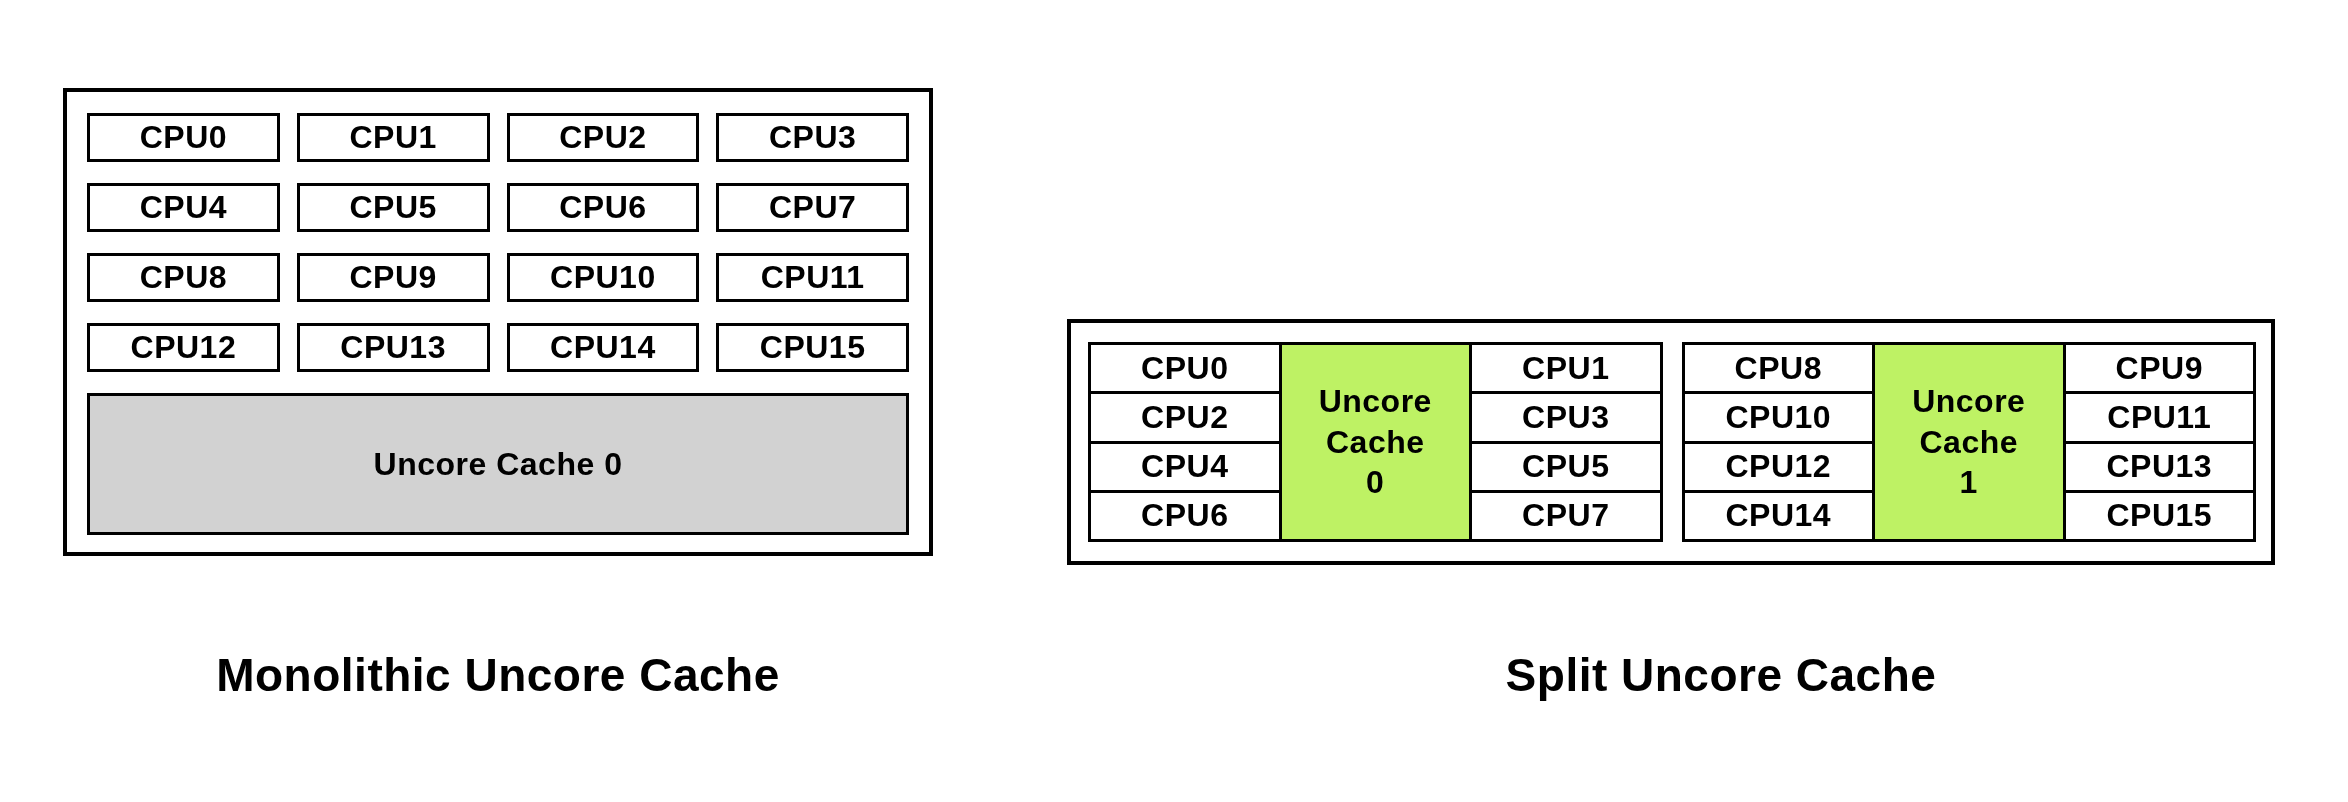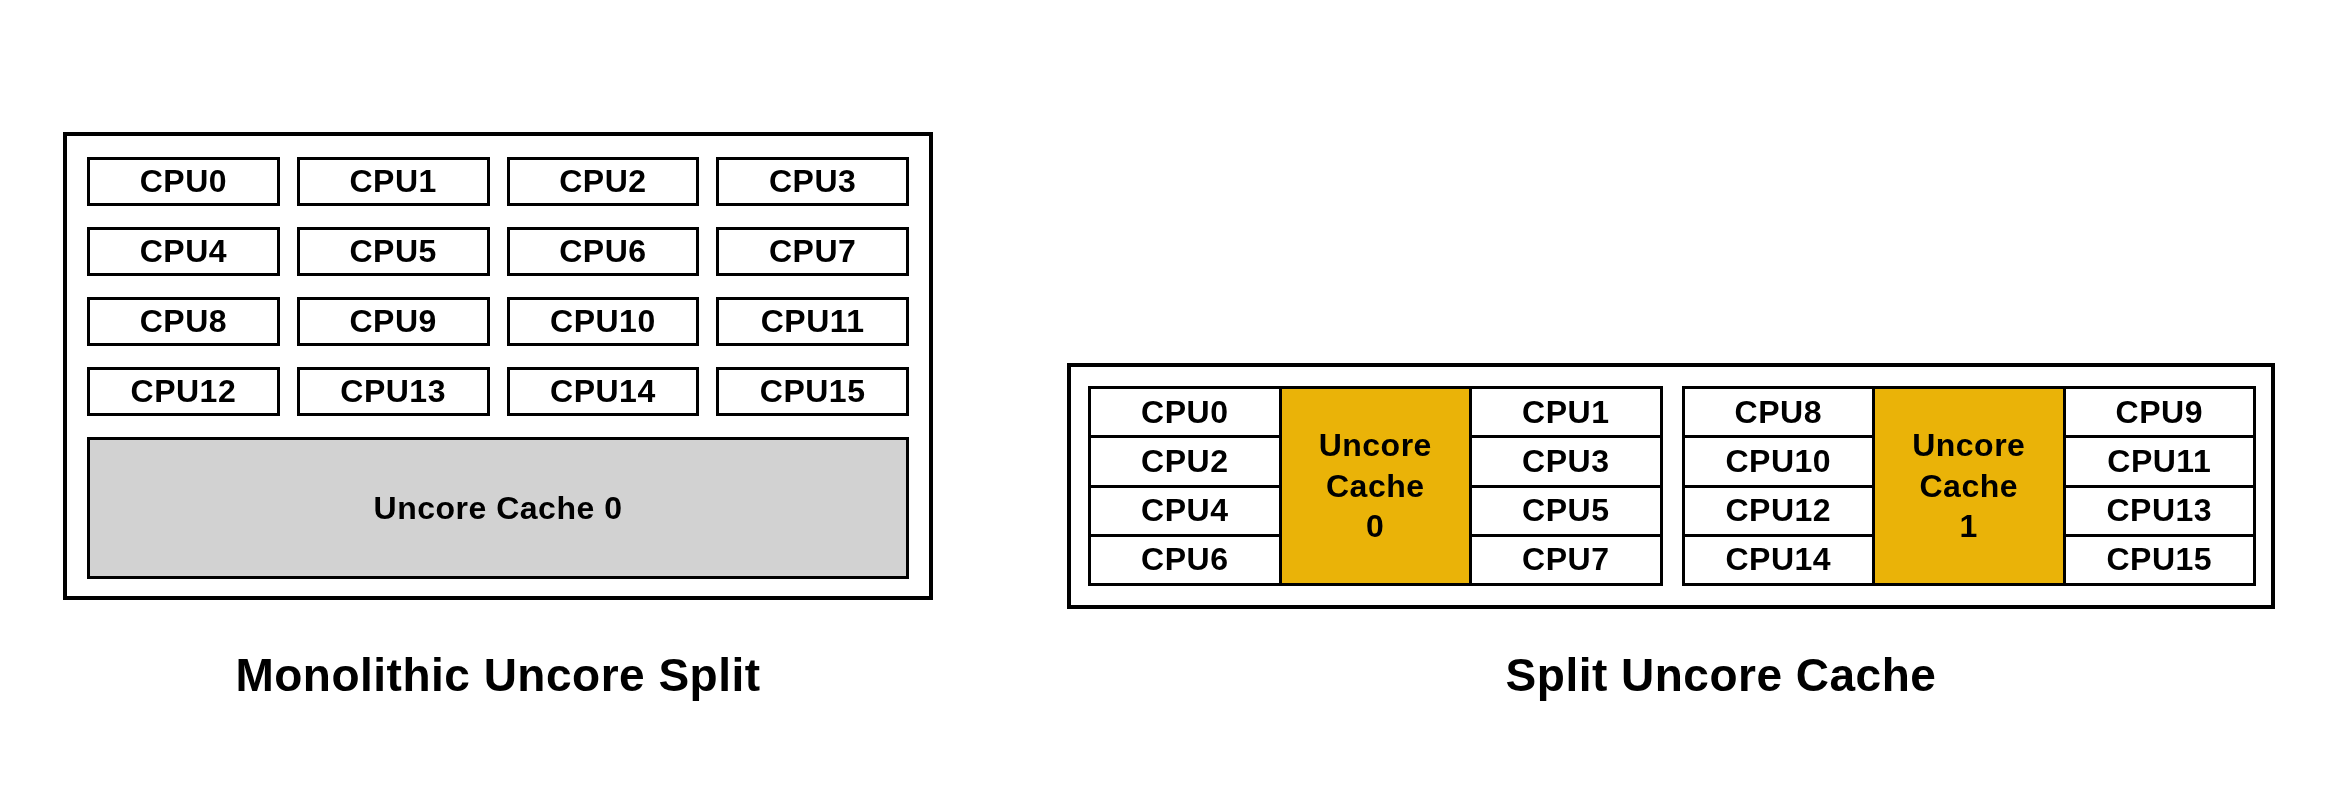--- a/index.html
+++ b/index.html
@@ -8,21 +8,21 @@
     background: #ffffff;
   }
   body {
     width: 2348px;
     height: 802px;
     position: relative;
     overflow: hidden;
     font-family: "Liberation Sans", "DejaVu Sans", sans-serif;
     color: #000000;
   }
-  .abs { position: absolute; box-sizing: border-box; margin-top: 44px; }
+  .abs { position: absolute; box-sizing: border-box; }
 
   
   .mono-box {
     left: 63px; top: 88px;
     width: 870px; height: 468px;
     border: 4px solid #000;
     background: #ffffff;
     padding: 21px 20px 17px 20px;
   }
   .cpu-grid {
@@ -90,21 +90,21 @@
     font-weight: 700;
     letter-spacing: 0.5px;
   }
   .cpu-cell:last-child { border-bottom: none; }
   .uncore-cell {
     flex: 1 1 0;
     box-sizing: border-box;
     margin-left: -3px;
     margin-right: -3px;
     border: 3px solid #000;
-    background: #eab308;
+    background: #bef264;
     display: flex;
     align-items: center;
     justify-content: center;
     text-align: center;
     white-space: pre-line;
     line-height: 1.28;
     font-size: 32px;
     font-weight: 700;
     letter-spacing: 0.5px;
   }
@@ -137,21 +137,21 @@
     <div class="cpu-box">CPU9</div>
     <div class="cpu-box">CPU10</div>
     <div class="cpu-box">CPU11</div>
     <div class="cpu-box">CPU12</div>
     <div class="cpu-box">CPU13</div>
     <div class="cpu-box">CPU14</div>
     <div class="cpu-box">CPU15</div>
   </div>
   <div class="uncore-bar">Uncore Cache 0</div>
 </div>
-<h2 class="abs caption caption-mono">Monolithic Uncore Split</h2>
+<h2 class="abs caption caption-mono">Monolithic Uncore Cache</h2>
 
 <div class="abs split-box">
 
   <div class="socket-group">
     <div class="cpu-col">
       <div class="cpu-cell">CPU0</div>
       <div class="cpu-cell">CPU2</div>
       <div class="cpu-cell">CPU4</div>
       <div class="cpu-cell">CPU6</div>
     </div>

